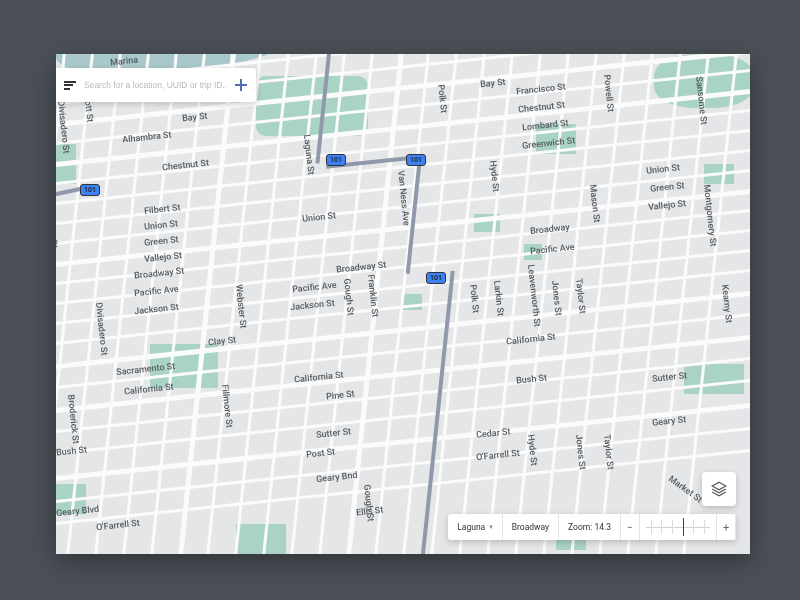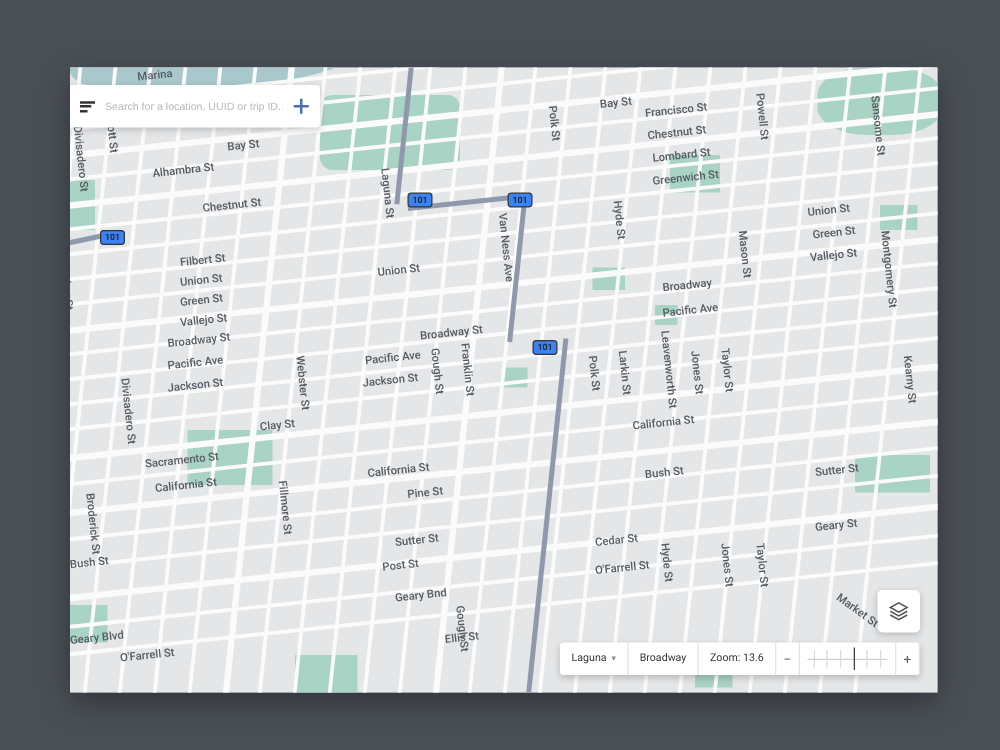--- a/index.html
+++ b/index.html
@@ -253,21 +253,21 @@
 
   <div class="bottombar">
     <div class="seg btn">
         <span>Laguna</span>
         <span class="chev">▾</span>
       </div>
     <div class="seg btn">
         <span>Broadway</span>
       </div>
     <div class="seg">
-        <span>Zoom: 13.6</span>
+        <span>Zoom: 14.3</span>
       </div>
     <div class="zoomctl">
       <div class="zb">−</div>
       <div class="zslider">
         <div class="ztick" style="left:14%"></div>
           <div class="ztick" style="left:28%"></div>
           <div class="ztick" style="left:42%"></div>
           <div class="ztick" style="left:56%"></div>
           <div class="ztick" style="left:70%"></div>
           <div class="ztick" style="left:84%"></div>

